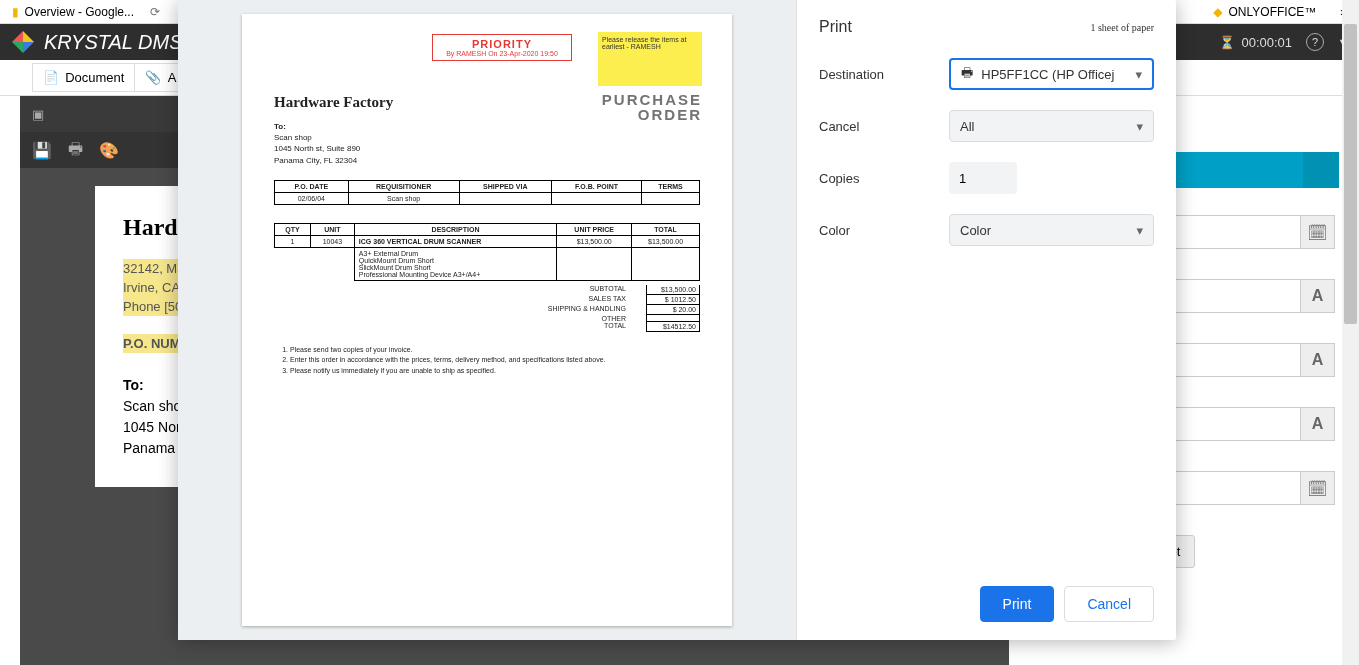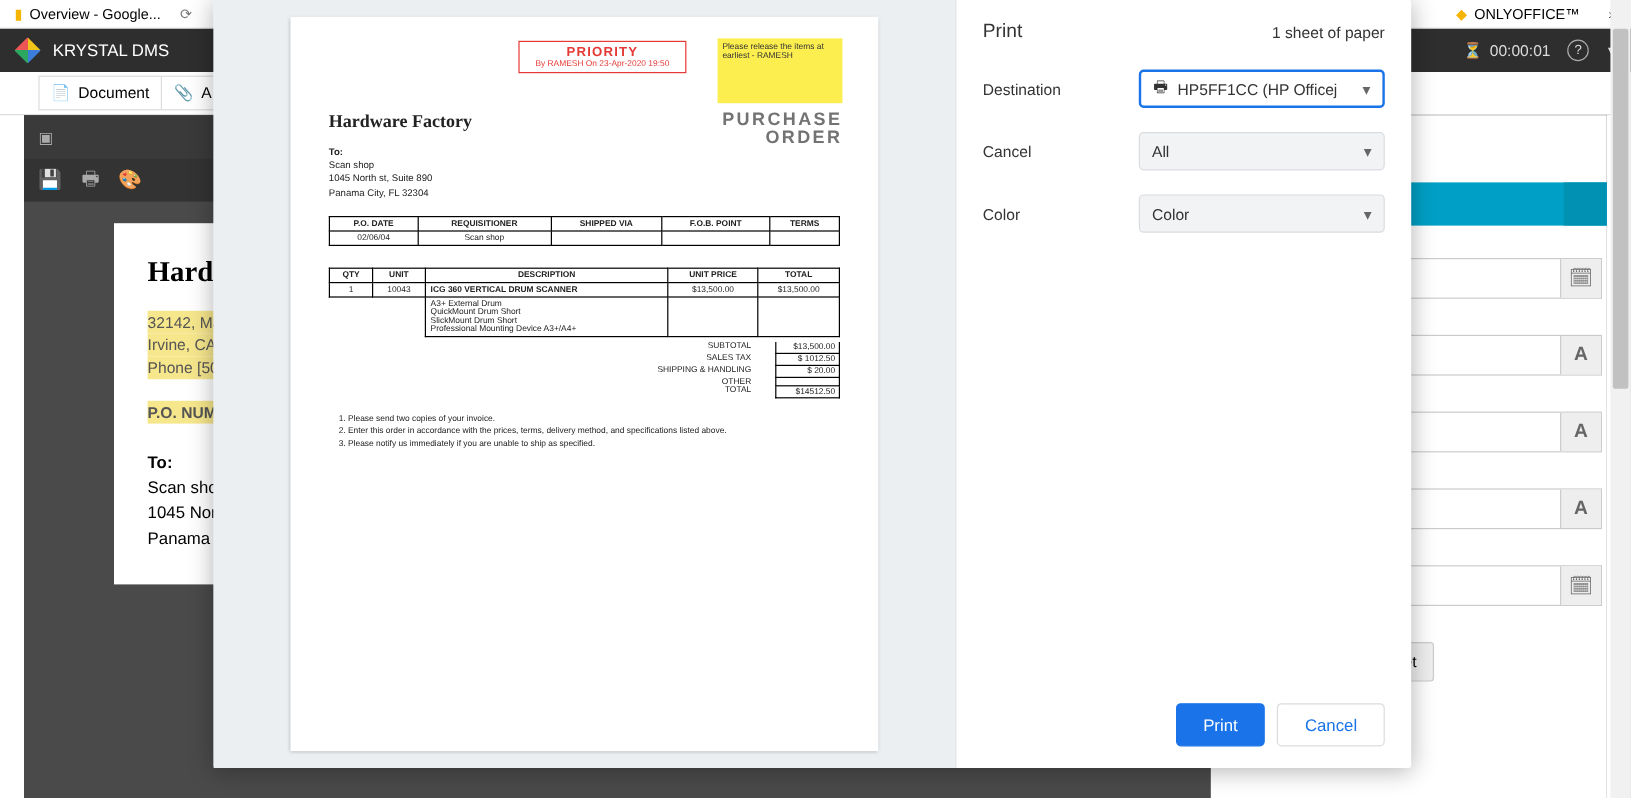--- a/index.html
+++ b/index.html
@@ -6,21 +6,21 @@
 body { width:1359px; height:665px; position:relative; overflow:hidden; background:#fff; }
 
 
 .browser-tabs { height:24px; display:flex; align-items:center; padding:0 4px; background:#fff; border-bottom:1px solid #ddd; font-size:12px; }
 .browser-tab { display:flex; align-items:center; gap:6px; padding:0 8px; height:24px; }
 .right-tabs { margin-left:auto; display:flex; gap:16px; align-items:center; padding-right:8px; }
 
 
 .header-bar { height:36px; background:#2e2e2e; display:flex; align-items:center; padding:0 12px; color:#fff; }
 .logo { width:22px; height:22px; margin-right:10px; background: conic-gradient(#f0c419 0 25%, #3b7dd8 0 50%, #2aa860 0 75%, #e55 0); border-radius:3px; clip-path: polygon(50% 0, 100% 50%, 50% 100%, 0 50%); }
-.header-title { font-size:14px; font-weight:400; }
+.header-title { font-size:20px; font-weight:400;font-style:italic; }
 .header-right { margin-left:auto; display:flex; align-items:center; gap:14px; color:#ddd; }
 .timer { display:flex; align-items:center; gap:6px; font-family:monospace; font-size:13px; }
 
 
 .toolbar2 { height:36px; border-bottom:1px solid #ddd; display:flex; align-items:center; padding:0 10px; font-size:13px; }
 .tb-btn { display:flex; align-items:center; gap:6px; padding:6px 10px; border:1px solid #ddd; background:#fff; }
 .tb-btn.red-icon span.icon { color:#e44; }
 
 
 .background-app { position:absolute; top:96px; left:20px; right:20px; bottom:0; background:#4a4a4a; }
@@ -65,21 +65,21 @@
 .totals div { display:flex; }
 .totals .lbl { flex:1; text-align:right; padding-right:20px; }
 .totals .val { width:54px; border:1px solid #000; border-top:none; padding:1px 3px; text-align:right; }
 .notes { font-size:7px; margin-top:14px; }
 .notes li { margin-left:16px; margin-bottom:2px; line-height:1.2; }
 
 
 .controls-pane { width:380px; border-left:1px solid #e0e0e0; padding:18px 22px; display:flex; flex-direction:column; font-size:13px; color:#333; }
 .ctrl-head { display:flex; align-items:center; justify-content:space-between; margin-bottom:22px; }
 .ctrl-head h3 { font-size:16px; font-weight:400; }
-.sheet-count { font-size:13px; color:#333; }
+.sheet-count { font-size:10px; color:#333;font-family:Liberation Serif, serif; }
 .ctrl-row { display:flex; align-items:center; margin-bottom:20px; }
 .ctrl-row label { width:130px; color:#333; }
 .select { flex:1; height:32px; border:1px solid #dadce0; border-radius:4px; background:#f1f3f4; display:flex; align-items:center; padding:0 10px; justify-content:space-between; color:#333; font-size:13px; }
 .select.active { border:2px solid #1a73e8; background:#fff; }
 .select .chev { margin-left:auto; color:#666; }
 .copies-input { width:68px; height:32px; border:none; background:#f1f3f4; border-radius:4px; padding:0 10px; font-size:13px; }
 .more-row { display:flex; align-items:center; justify-content:space-between; cursor:pointer; padding:6px 0; }
 .dialog-actions { margin-top:auto; display:flex; justify-content:flex-end; gap:10px; }
 .dialog-actions button { height:36px; padding:0 22px; border-radius:4px; font-size:14px; border:1px solid #dadce0; background:#fff; color:#1a73e8; cursor:pointer; }
 .dialog-actions .primary { background:#1a73e8; color:#fff; border-color:#1a73e8; }
@@ -313,20 +313,24 @@
       </div>
 
       <div class="ctrl-row">
         <label>Cancel</label>
         <div class="select">
           <span>All</span>
           <span class="chev">▾</span>
         </div>
       </div>
 
+      <div class="ctrl-row">
+        <label>Copies</label>
+        <input class="copies-input" value="1" style="">
+      </div>
 
       <div class="ctrl-row">
         <label>Color</label>
         <div class="select">
           <span>Color</span>
           <span class="chev">▾</span>
         </div>
       </div>
 
 

